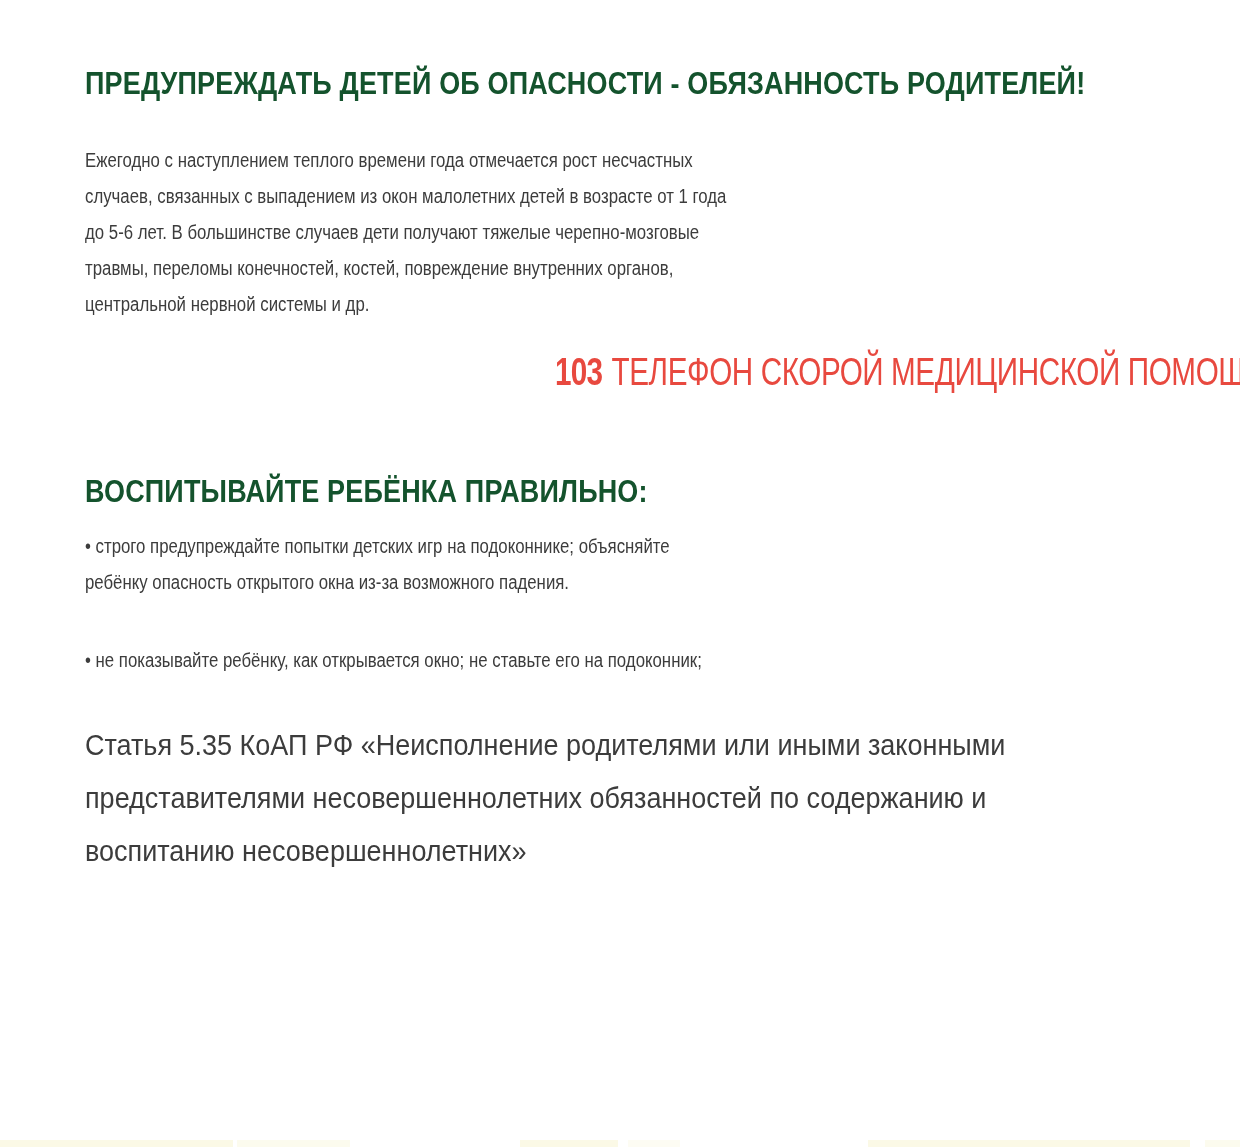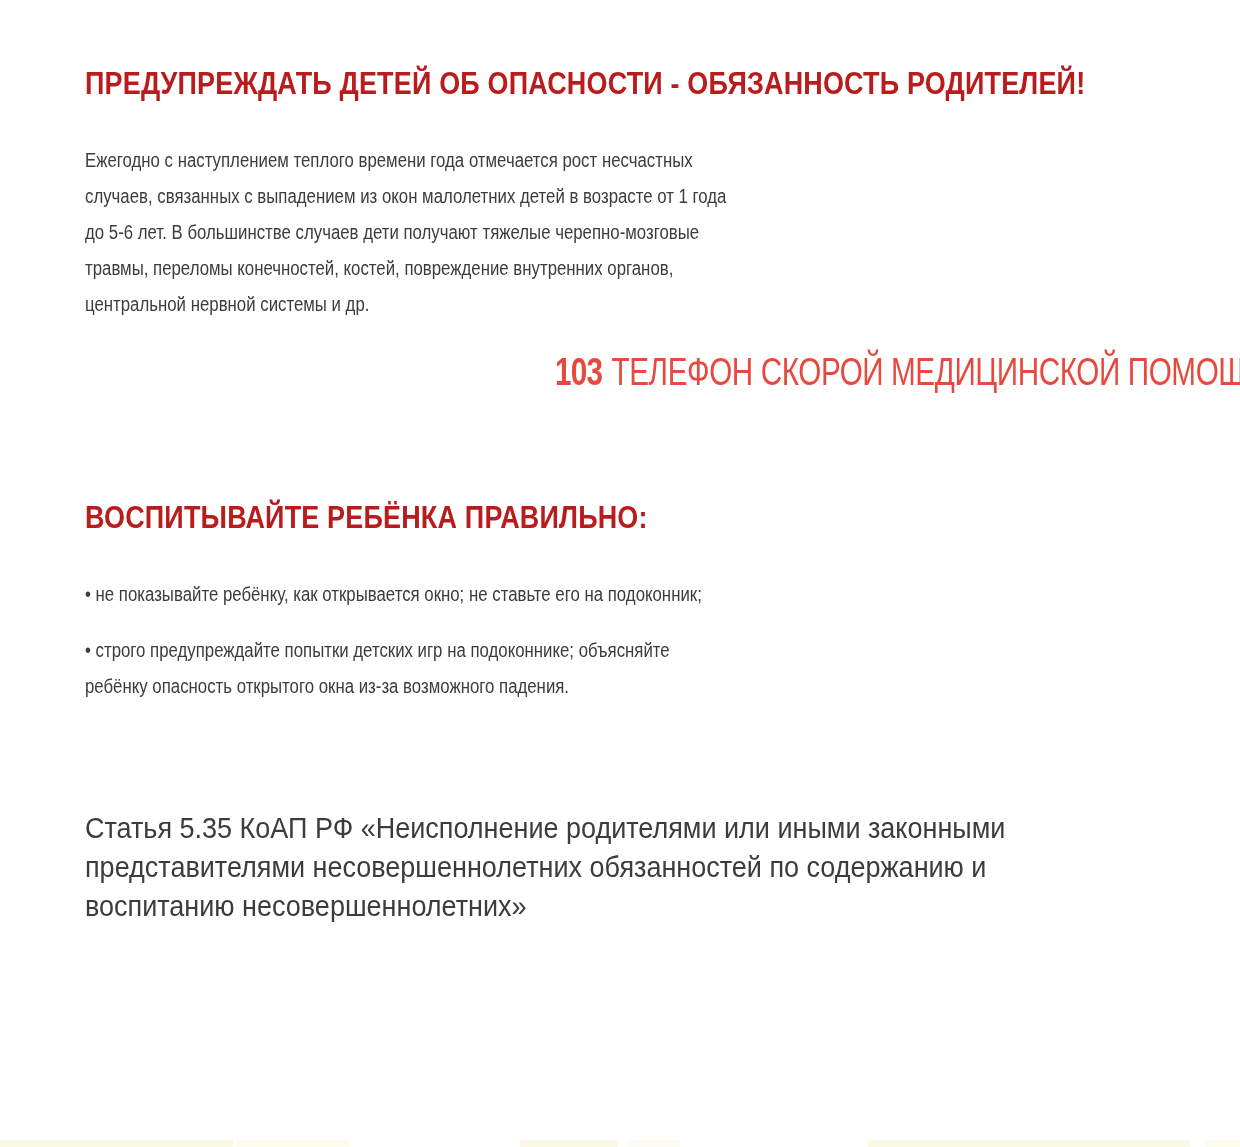--- a/index.html
+++ b/index.html
@@ -25,21 +25,21 @@
   
   .cond {
     display: inline-block;
     transform-origin: 0 0;
     white-space: pre;
   }
   .heading {
     font-size: 31px;
     line-height: 32px;
     font-weight: bold;
-    color: #b91c1c;
+    color: #14532d;
     letter-spacing: 0.2px;
   }
   .heading .cond { transform: scaleX(0.87); width: 1150px; }
   .body-text {
     font-size: 20px;
     line-height: 36px;
     color: #3c3c3c;
   }
   .body-text .cond { transform: scaleX(0.84); width: 1360px; }
   .intro       { margin-top: 42px;  height: 180px; }
@@ -51,27 +51,27 @@
     color: #e8493f;
     font-size: 38px;
     line-height: 40px;
   }
   .phone { position: absolute; top: 0; }
   .phone .cond { transform: scaleX(0.78); width: 800px; }
   .phone-1 { left: 0; }
   .phone-2 { left: 470px; }
   .phone-number { font-weight: bold; margin-right: 12px; letter-spacing: -1px; }
   .phone-label  { font-weight: normal; letter-spacing: -0.5px; }
-  .section-heading { margin-top: 110px; }
+  .section-heading { margin-top: 84px; }
   .bullet-1    { margin-top: 42px;  height: 36px; }
   .bullet-2    { margin-top: 20px;  height: 72px; }
   .legal {
-    margin-top: 104px;
+    margin-top: 40px;
     font-size: 30px;
-    line-height: 39px;
+    line-height: 53px;
     height: 117px;
   }
   .legal .cond { transform: scaleX(0.90); width: 1280px; }
   
   .footer-strip {
     position: absolute;
     left: 0;
     bottom: 0;
     width: 1240px;
     height: 7px;
@@ -105,27 +105,27 @@
   <div class="phones-row">
     <div class="phone phone-2">
       <span class="cond"><span class="phone-number">103</span><span class="phone-label">ТЕЛЕФОН СКОРОЙ МЕДИЦИНСКОЙ ПОМОЩИ</span></span>
     </div>
   </div>
 
   <div class="heading section-heading">
     <span class="cond">ВОСПИТЫВАЙТЕ РЕБЁНКА ПРАВИЛЬНО:</span>
   </div>
 
-  <div class="body-text bullet-1">
-    <span class="cond">• не показывайте ребёнку, как открывается окно; не ставьте его на подоконник;</span>
-  </div>
-
   <div class="body-text bullet-2">
     <span class="cond">• строго предупреждайте попытки детских игр на подоконнике; объясняйте
 ребёнку опасность открытого окна из-за возможного падения.</span>
+  </div>
+
+  <div class="body-text bullet-1">
+    <span class="cond">• не показывайте ребёнку, как открывается окно; не ставьте его на подоконник;</span>
   </div>
 
   <div class="legal">
     <span class="cond">Статья 5.35 КоАП РФ «Неисполнение родителями или иными законными
 представителями несовершеннолетних обязанностей по содержанию и
 воспитанию несовершеннолетних»</span>
   </div>
 
   <div class="footer-strip">
     <div class="seg seg1"></div>

